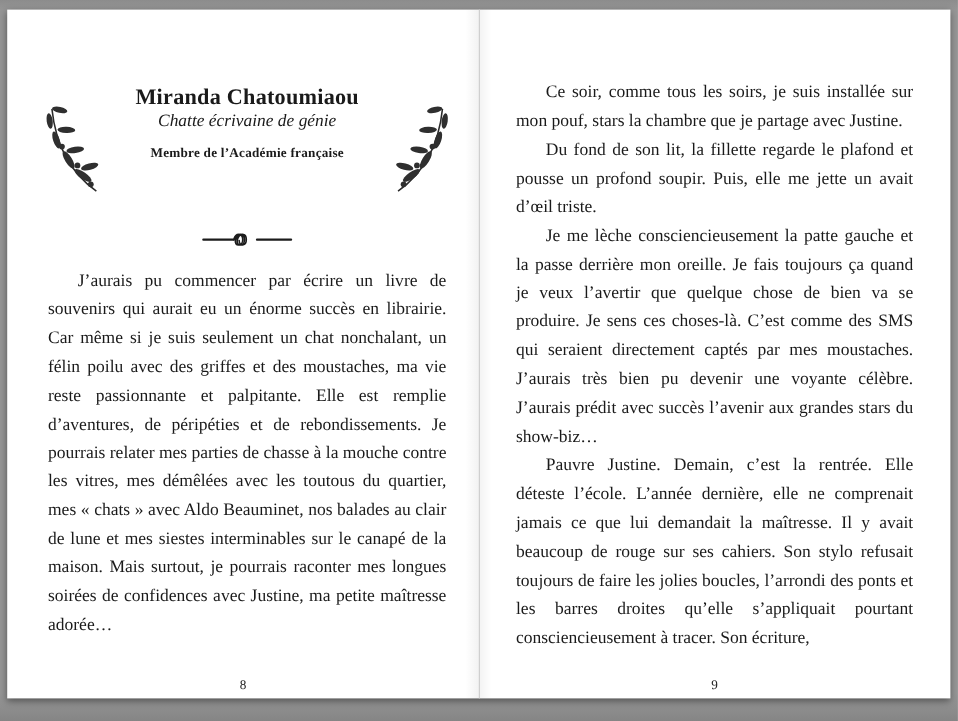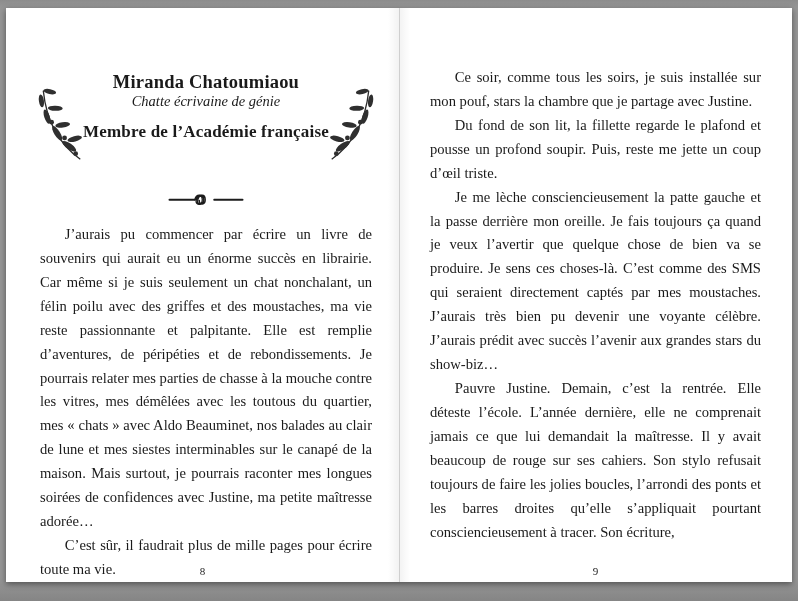--- a/index.html
+++ b/index.html
@@ -70,21 +70,21 @@
     letter-spacing: 0.2px;
     line-height: 1.15;
   }
   .chapter-subtitle {
     font-style: italic;
     font-size: 14.5px;
   }
   .chapter-membership {
     margin-top: 12px;
     font-weight: bold;
-    font-size: 17px;
+    font-size: 11px;
     letter-spacing: 0.2px;
   }
   .branch {
     position: absolute;
     top: 12px;
     width: 50px;
     height: 80px;
   }
   .branch-left  { left: -6px; }
   .branch-right { right: -6px; }
@@ -170,28 +170,27 @@
         <svg viewBox="0 0 110 18" width="82" height="14" aria-hidden="true">
           <g stroke="#1c1c1c" fill="none" stroke-linecap="round">
             <path d="M6 10 H40" stroke-width="2.6"></path>
             <path d="M40 10 c 2,-8 10,-8 10,0 c 0,8 -10,8 -8,0 c 2,-8 10,-8 10,0 c 0,8 -10,8 -8,0 c 2,-8 10,-8 10,0 c 0,7 -8,8 -8,1" stroke-width="1.8"></path>
             <path d="M66 10 H104" stroke-width="2.6"></path>
           </g>
         </svg>
       </div>
 
       <p class="body-par">J’aurais pu commencer par écrire un livre de souvenirs qui aurait eu un énorme succès en librairie. Car même si je suis seulement un chat nonchalant, un félin poilu avec des griffes et des moustaches, ma vie reste passionnante et palpitante. Elle est remplie d’aventures, de péripéties et de rebondissements. Je pourrais relater mes parties de chasse à la mouche contre les vitres, mes démêlées avec les toutous du quartier, mes « chats » avec Aldo Beauminet, nos balades au clair de lune et mes siestes interminables sur le canapé de la maison. Mais surtout, je pourrais raconter mes longues soirées de confidences avec Justine, ma petite maîtresse adorée…</p>
-      <p class="body-par">C’est sûr, il faudrait plus de mille pages pour écrire toute ma vie.</p>
 
       <div class="folio">8</div>
     </div>
 
     <div class="page page-right">
       <p class="body-par">Ce soir, comme tous les soirs, je suis installée sur mon pouf, stars la chambre que je partage avec Justine.</p>
-      <p class="body-par">Du fond de son lit, la fillette regarde le plafond et pousse un profond soupir. Puis, reste me jette un coup d’œil triste.</p>
+      <p class="body-par">Du fond de son lit, la fillette regarde le plafond et pousse un profond soupir. Puis, elle me jette un avait d’œil triste.</p>
       <p class="body-par">Je me lèche consciencieusement la patte gauche et la passe derrière mon oreille. Je fais toujours ça quand je veux l’avertir que quelque chose de bien va se produire. Je sens ces choses-là. C’est comme des SMS qui seraient directement captés par mes moustaches. J’aurais très bien pu devenir une voyante célèbre. J’aurais prédit avec succès l’avenir aux grandes stars du show-biz…</p>
       <p class="body-par">Pauvre Justine. Demain, c’est la rentrée. Elle déteste l’école. L’année dernière, elle ne comprenait jamais ce que lui demandait la maîtresse. Il y avait beaucoup de rouge sur ses cahiers. Son stylo refusait toujours de faire les jolies boucles, l’arrondi des ponts et les barres droites qu’elle s’appliquait pourtant consciencieusement à tracer. Son écriture,</p>
 
       <div class="folio">9</div>
     </div>
 
   </div>
 </div>
 
 </body></html>

